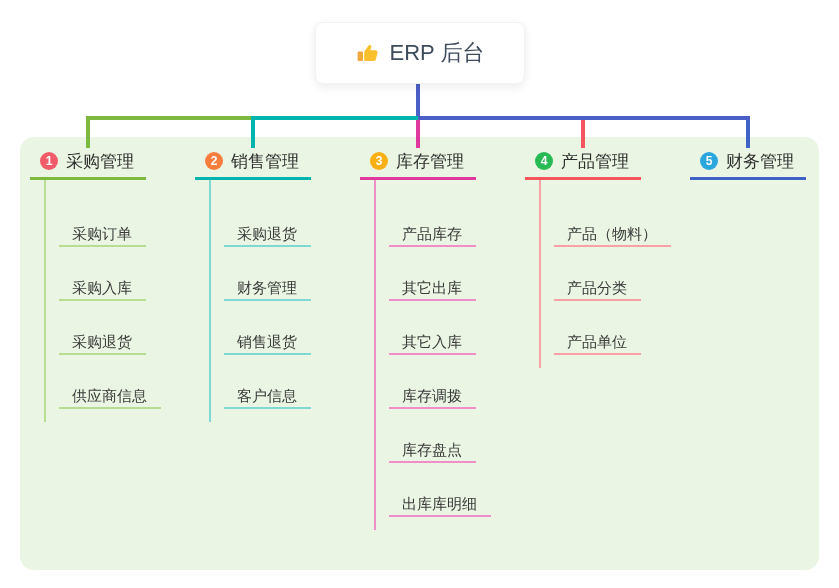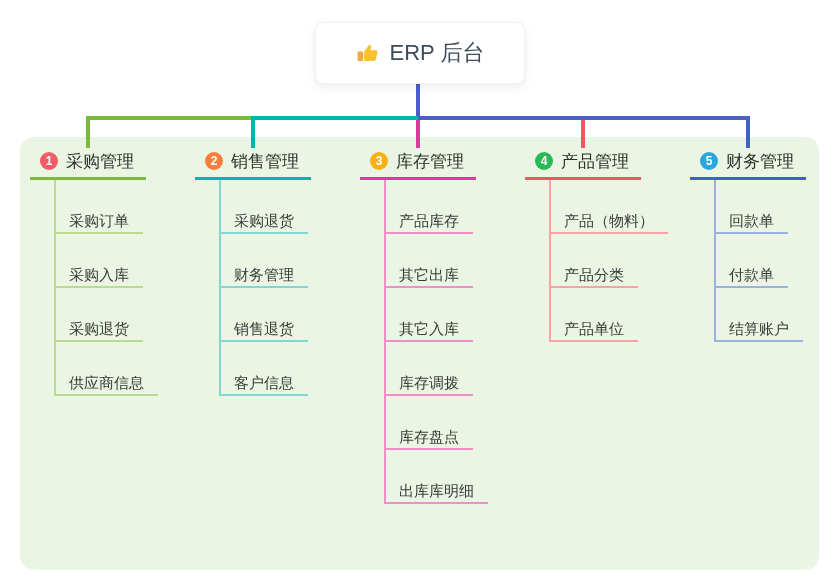--- a/index.html
+++ b/index.html
@@ -30,21 +30,21 @@
     display:flex;align-items:center;height:26px;padding-bottom:3px;
     border-bottom:3px solid #999;cursor:pointer;
   }
   .badge{
     width:18px;height:18px;border-radius:50%;margin:0 8px 0 10px;
     color:#fff;font-size:12px;font-weight:700;line-height:18px;text-align:center;
     flex:0 0 18px;
   }
   .col-label{font-size:17px;font-weight:400;color:#2d2d2d;white-space:nowrap;}
   .children{
-    list-style:none;margin:0 0 0 24px;padding:0;width:max-content;
+    list-style:none;margin:0 0 0 14px;padding:13px;width:max-content;
     border-left:2px solid var(--cl,#ccc);
   }
   .children li{
     display:table;white-space:nowrap;cursor:pointer;
     padding:31px 14px 2px 13px;
     border-bottom:2px solid var(--cl,#ccc);
     font-size:15px;line-height:19px;color:#3a3a3a;
   }
 </style>
 </head>
@@ -157,24 +157,13 @@
         <span>产品单位</span>
       </li>
     </ul>
 </div>
 
 <div class="col" style="left:690px">
   <div class="col-header" style="border-bottom-color: rgb(62, 98, 198);">
     <span class="badge" style="background: rgb(44, 167, 222);">5</span>
     <span class="col-label">财务管理</span>
   </div>
-  <ul class="children" style="--cl: #9cb0e2;">
-      <li>
-        <span>回款单</span>
-      </li>
-      <li>
-        <span>付款单</span>
-      </li>
-      <li>
-        <span>结算账户</span>
-      </li>
-    </ul>
 </div>
 
 </body></html>

